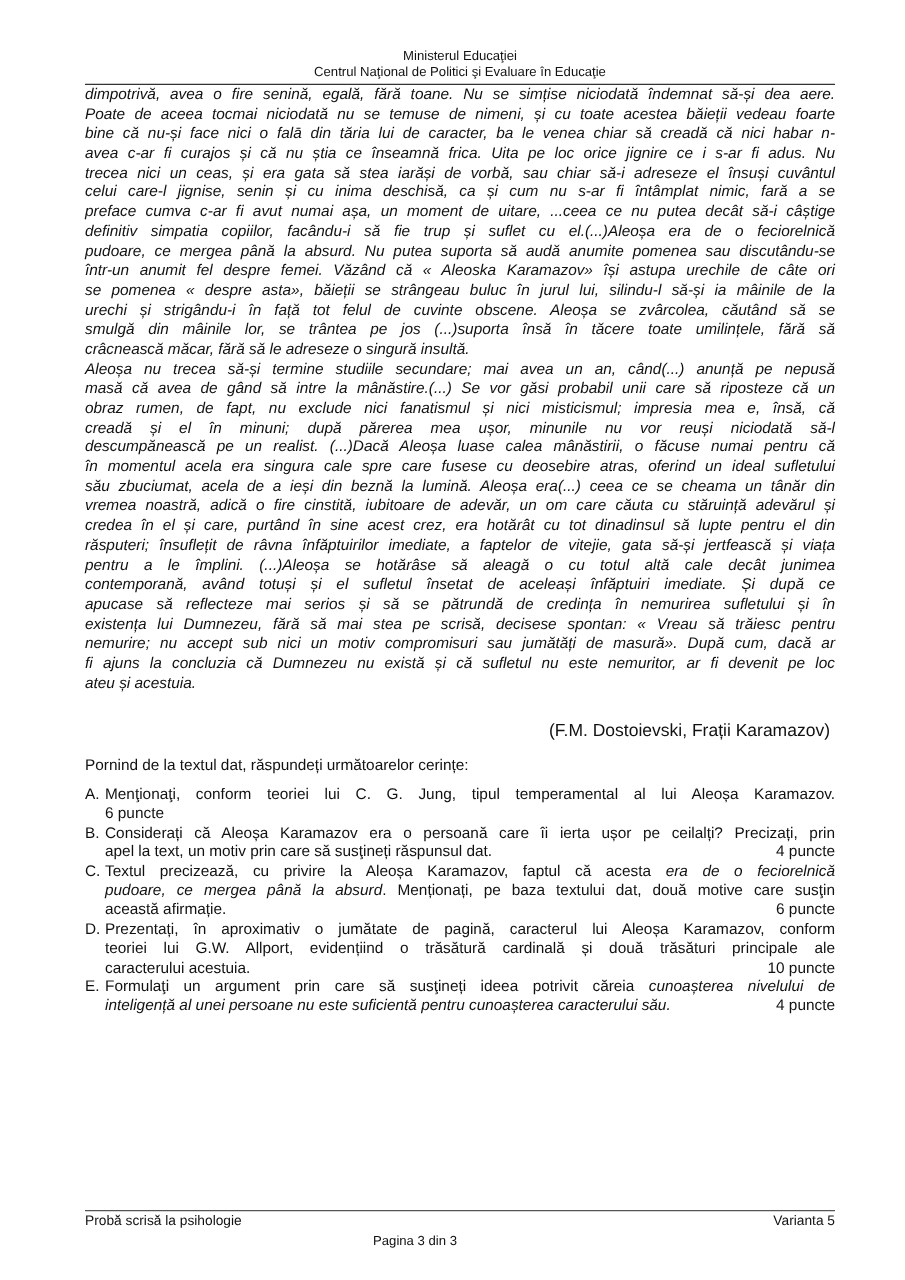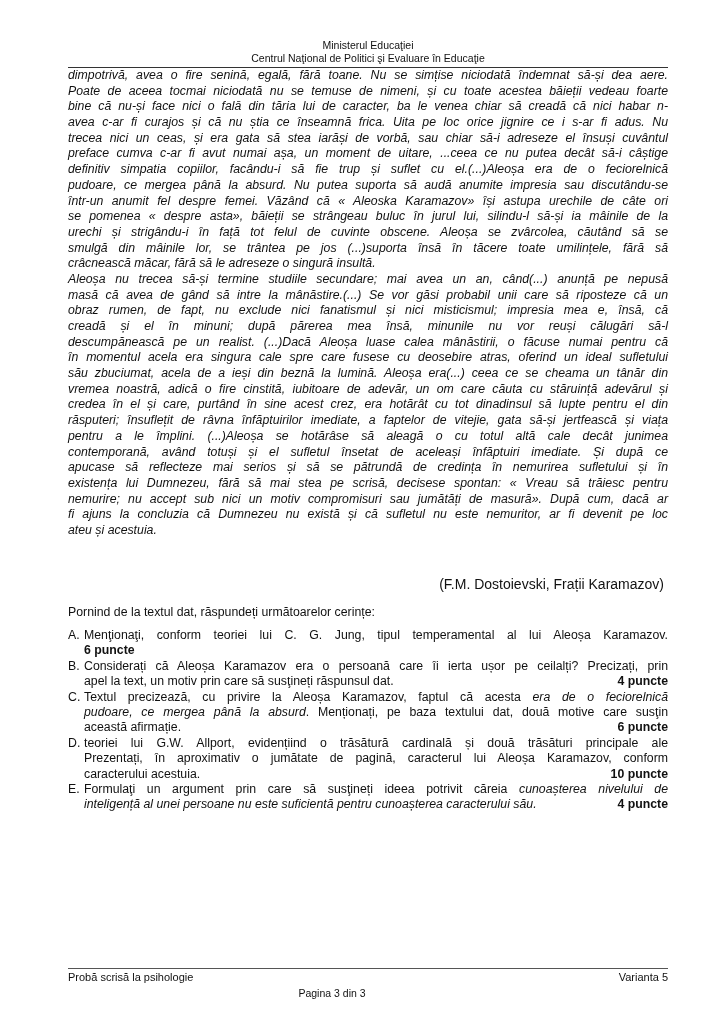--- a/index.html
+++ b/index.html
@@ -14,21 +14,21 @@
   .line.last { text-align-last: left; }
   .line.indent { padding-left: 38px; }
   .source { position: absolute; top: 576px; right: 60px; font-size: 14px; }
   .intro { position: absolute; top: 605px; left: 68px; font-size: 12.3px; }
   .tasks { position: absolute; top: 628px; left: 68px; width: 600px; font-size: 12.3px; line-height: 15.4px; }
   .task { position: relative; padding-left: 16px; margin-bottom: 0; }
   .task .letter { position: absolute; left: 0; top: 0; }
   .tline { display: block; white-space: nowrap; height: 15.4px; }
   .tline.j { text-align: justify; text-align-last: justify; }
   .tline.withpts { display: flex; justify-content: space-between; }
-  .pts { font-weight: bold; }
+  .pts { font-weight: normal; }
   em { font-style: italic; text-align: center; }
   .footer-rule { position: absolute; top: 968px; left: 68px; width: 600px; height: 1px; background: #555; }
   .footer-left { position: absolute; top: 971px; left: 68px; font-size: 11px; }
   .footer-right { position: absolute; top: 971px; right: 56px; font-size: 11px; }
   .footer-center { position: absolute; top: 987px; left: 0; width: 664px; text-align: center; font-size: 10.5px; }
 </style>
 </head>
 <body>
 
 <div class="header">
@@ -36,32 +36,33 @@
   <div>Centrul Naţional de Politici şi Evaluare în Educaţie</div>
 </div>
 <div class="header-rule"></div>
 
 <div class="passage" id="passage">
     <span class="line">dimpotrivă, avea o fire senină, egală, fără toane. Nu se simțise niciodată îndemnat să-și dea aere.</span>
     <span class="line">Poate de aceea tocmai niciodată nu se temuse de nimeni, și cu toate acestea băieții vedeau foarte</span>
     <span class="line">bine că nu-și face nici o falā din tăria lui de caracter, ba le venea chiar să creadă că nici habar n-</span>
     <span class="line">avea c-ar fi curajos și că nu știa ce înseamnă frica. Uita pe loc orice jignire ce i s-ar fi adus. Nu</span>
     <span class="line">trecea nici un ceas, și era gata să stea iarăși de vorbă, sau chiar să-i adreseze el însuși cuvântul</span>
+    <span class="line">celui care-l jignise, senin și cu inima deschisă, ca și cum nu s-ar fi întâmplat nimic, fară a se</span>
     <span class="line">preface cumva c-ar fi avut numai așa, un moment de uitare, ...ceea ce nu putea decât să-i câștige</span>
     <span class="line">definitiv simpatia copiilor, facându-i să fie trup și suflet cu el.(...)Aleoșa era de o feciorelnică</span>
-    <span class="line">pudoare, ce mergea până la absurd. Nu putea suporta să audă anumite impresia sau discutându-se</span>
+    <span class="line">pudoare, ce mergea până la absurd. Nu putea suporta să audă anumite pomenea sau discutându-se</span>
     <span class="line">într-un anumit fel despre femei. Văzând că « Aleoska Karamazov» își astupa urechile de câte ori</span>
     <span class="line">se pomenea « despre asta», băieții se strângeau buluc în jurul lui, silindu-l să-și ia mâinile de la</span>
     <span class="line">urechi și strigându-i în față tot felul de cuvinte obscene. Aleoșa se zvârcolea, căutând să se</span>
     <span class="line">smulgă din mâinile lor, se trântea pe jos (...)suporta însă în tăcere toate umilințele, fără să</span>
     <span class="line last">crâcnească măcar, fără să le adreseze o singură insultă.</span>
     <span class="line">Aleoșa nu trecea să-și termine studiile secundare;  mai avea un an, când(...) anunță pe nepusă</span>
     <span class="line">masă că avea de gând să intre la mânăstire.(...) Se vor găsi probabil unii care să riposteze că un</span>
     <span class="line">obraz rumen, de fapt, nu exclude nici fanatismul și nici misticismul; impresia mea e, însă, că</span>
-    <span class="line">creadă și el în minuni; după părerea mea însă, minunile nu vor reuși călugări să-l</span>
+    <span class="line">creadă și el în minuni; după părerea mea ușor, minunile nu vor reuși niciodată să-l</span>
     <span class="line">descumpănească pe un realist. (...)Dacă Aleoșa luase calea mânăstirii, o făcuse numai pentru că</span>
     <span class="line">în momentul acela era singura cale spre care fusese cu deosebire atras, oferind un ideal sufletului</span>
     <span class="line">său zbuciumat, acela de a ieși din beznă la lumină. Aleoșa era(...) ceea ce se cheama un tânăr din</span>
     <span class="line">vremea noastră, adică o fire cinstită, iubitoare de adevăr, un om care căuta cu stăruință adevărul și</span>
     <span class="line">credea în el și care, purtând în sine acest crez, era hotărât cu tot dinadinsul să lupte pentru el din</span>
     <span class="line">răsputeri; însuflețit de râvna înfăptuirilor imediate, a faptelor de vitejie, gata să-și jertfească și viața</span>
     <span class="line">pentru a le împlini. (...)Aleoșa se hotărâse să aleagă o cu totul altă cale decât junimea</span>
     <span class="line">contemporană, având totuși și el sufletul însetat de aceleași înfăptuiri imediate. Și după ce</span>
     <span class="line">apucase să reflecteze mai serios și să se pătrundă de credința în nemurirea sufletului și în</span>
     <span class="line">existența lui Dumnezeu, fără să mai stea pe scrisă, decisese spontan: « Vreau să trăiesc pentru</span>
@@ -98,22 +99,22 @@
     <span class="tline j"><span>Textul precizează, cu privire la Aleoșa Karamazov, faptul că acesta </span><em>era de o feciorelnică</em></span>
     <span class="tline j"><em>pudoare, ce mergea până la absurd</em><span>. Menționați, pe baza textului dat, două motive care susţin</span></span>
     <span class="tline withpts">
         <span>această afirmație.</span>
         <span class="pts">6 puncte</span>
       </span>
   </div>
 
   <div class="task">
     <span class="letter">D.</span>
+    <span class="tline j">Prezentați, în aproximativ o jumătate de pagină, caracterul lui Aleoșa Karamazov, conform</span>
     <span class="tline j">teoriei lui G.W. Allport, evidențiind o trăsătură cardinală și două trăsături principale ale</span>
-    <span class="tline j">Prezentați, în aproximativ o jumătate de pagină, caracterul lui Aleoșa Karamazov, conform</span>
     <span class="tline withpts">
         <span>caracterului acestuia.</span>
         <span class="pts">10 puncte</span>
       </span>
   </div>
 
   <div class="task">
     <span class="letter">E.</span>
     <span class="tline j"><span>Formulaţi un argument prin care să susţineți ideea potrivit căreia </span><em>cunoașterea nivelului de</em></span>
     <span class="tline withpts">

